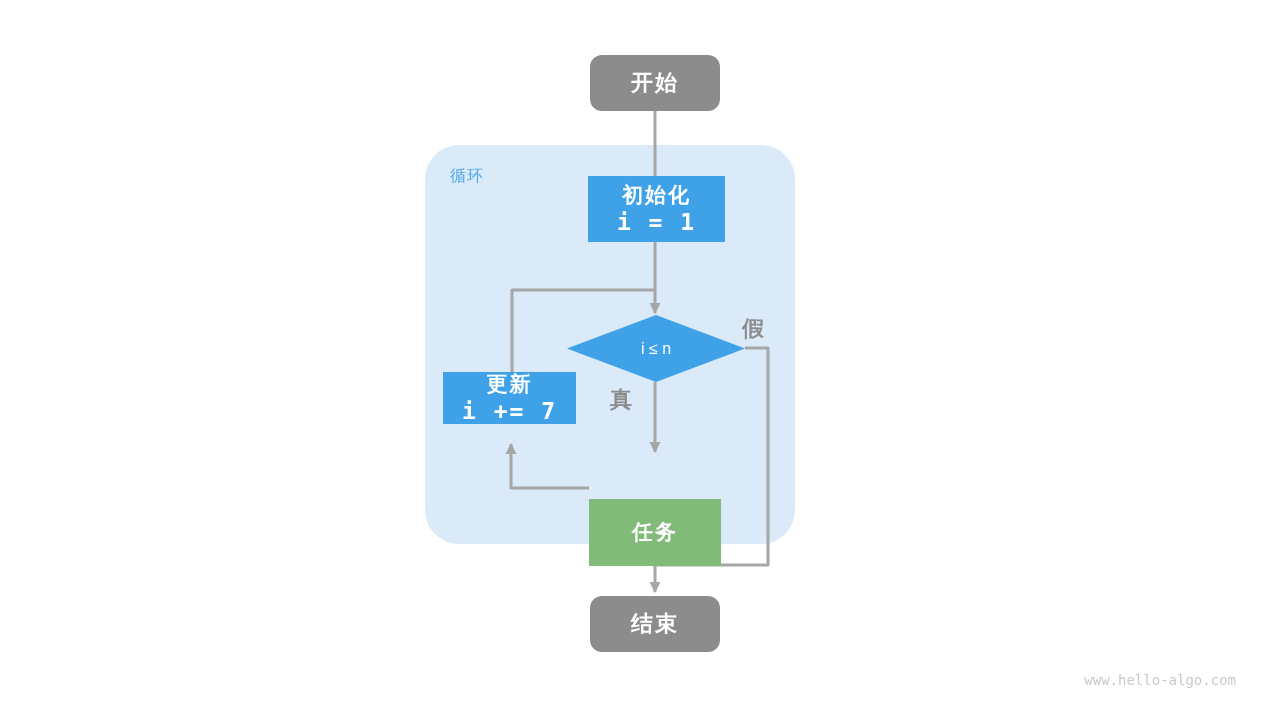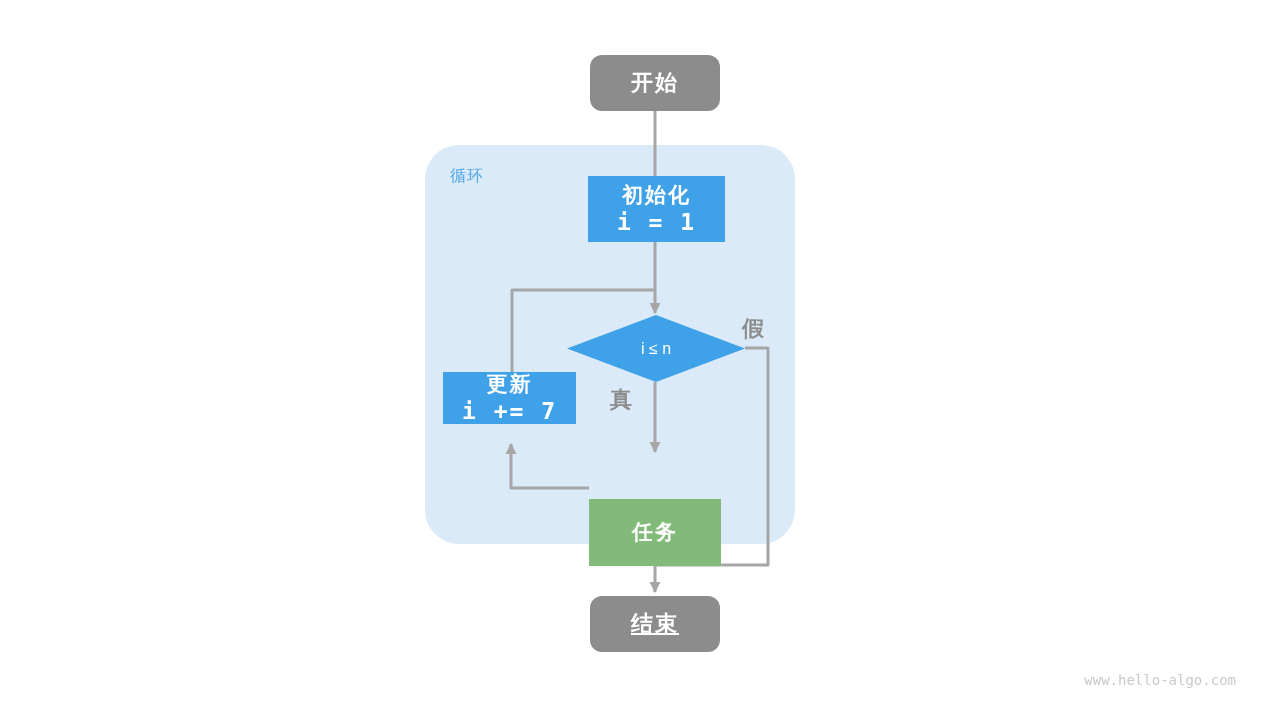--- a/index.html
+++ b/index.html
@@ -89,21 +89,21 @@
   .process-blue {
     background: var(--node_blue, #3fa2e9);
   }
   .process-green {
     background: var(--node_green, #82bb79);
   }
   .node-init   { left: 588px; top: 176px; width: 137px; height: 66px; }
   .node-update { left: 443px; top: 372px; width: 133px; height: 52px; }
   .node-task   { left: 589px; top: 455px; width: 132px; height: 67px; margin-top: 44px; }
   .node-start  { left: 590px; top: 55px;  }
-  .node-end    { left: 590px; top: 596px; text-decoration: underline; }
+  .node-end    { left: 590px; top: 596px; }
 
   .diamond {
     position: absolute;
     left: 567px;
     top: 315px;
     width: 178px;
     height: 67px;
     background: var(--node_blue, #3fa2e9);
     clip-path: polygon(50% 0, 100% 50%, 50% 100%, 0 50%);
     display: flex;

